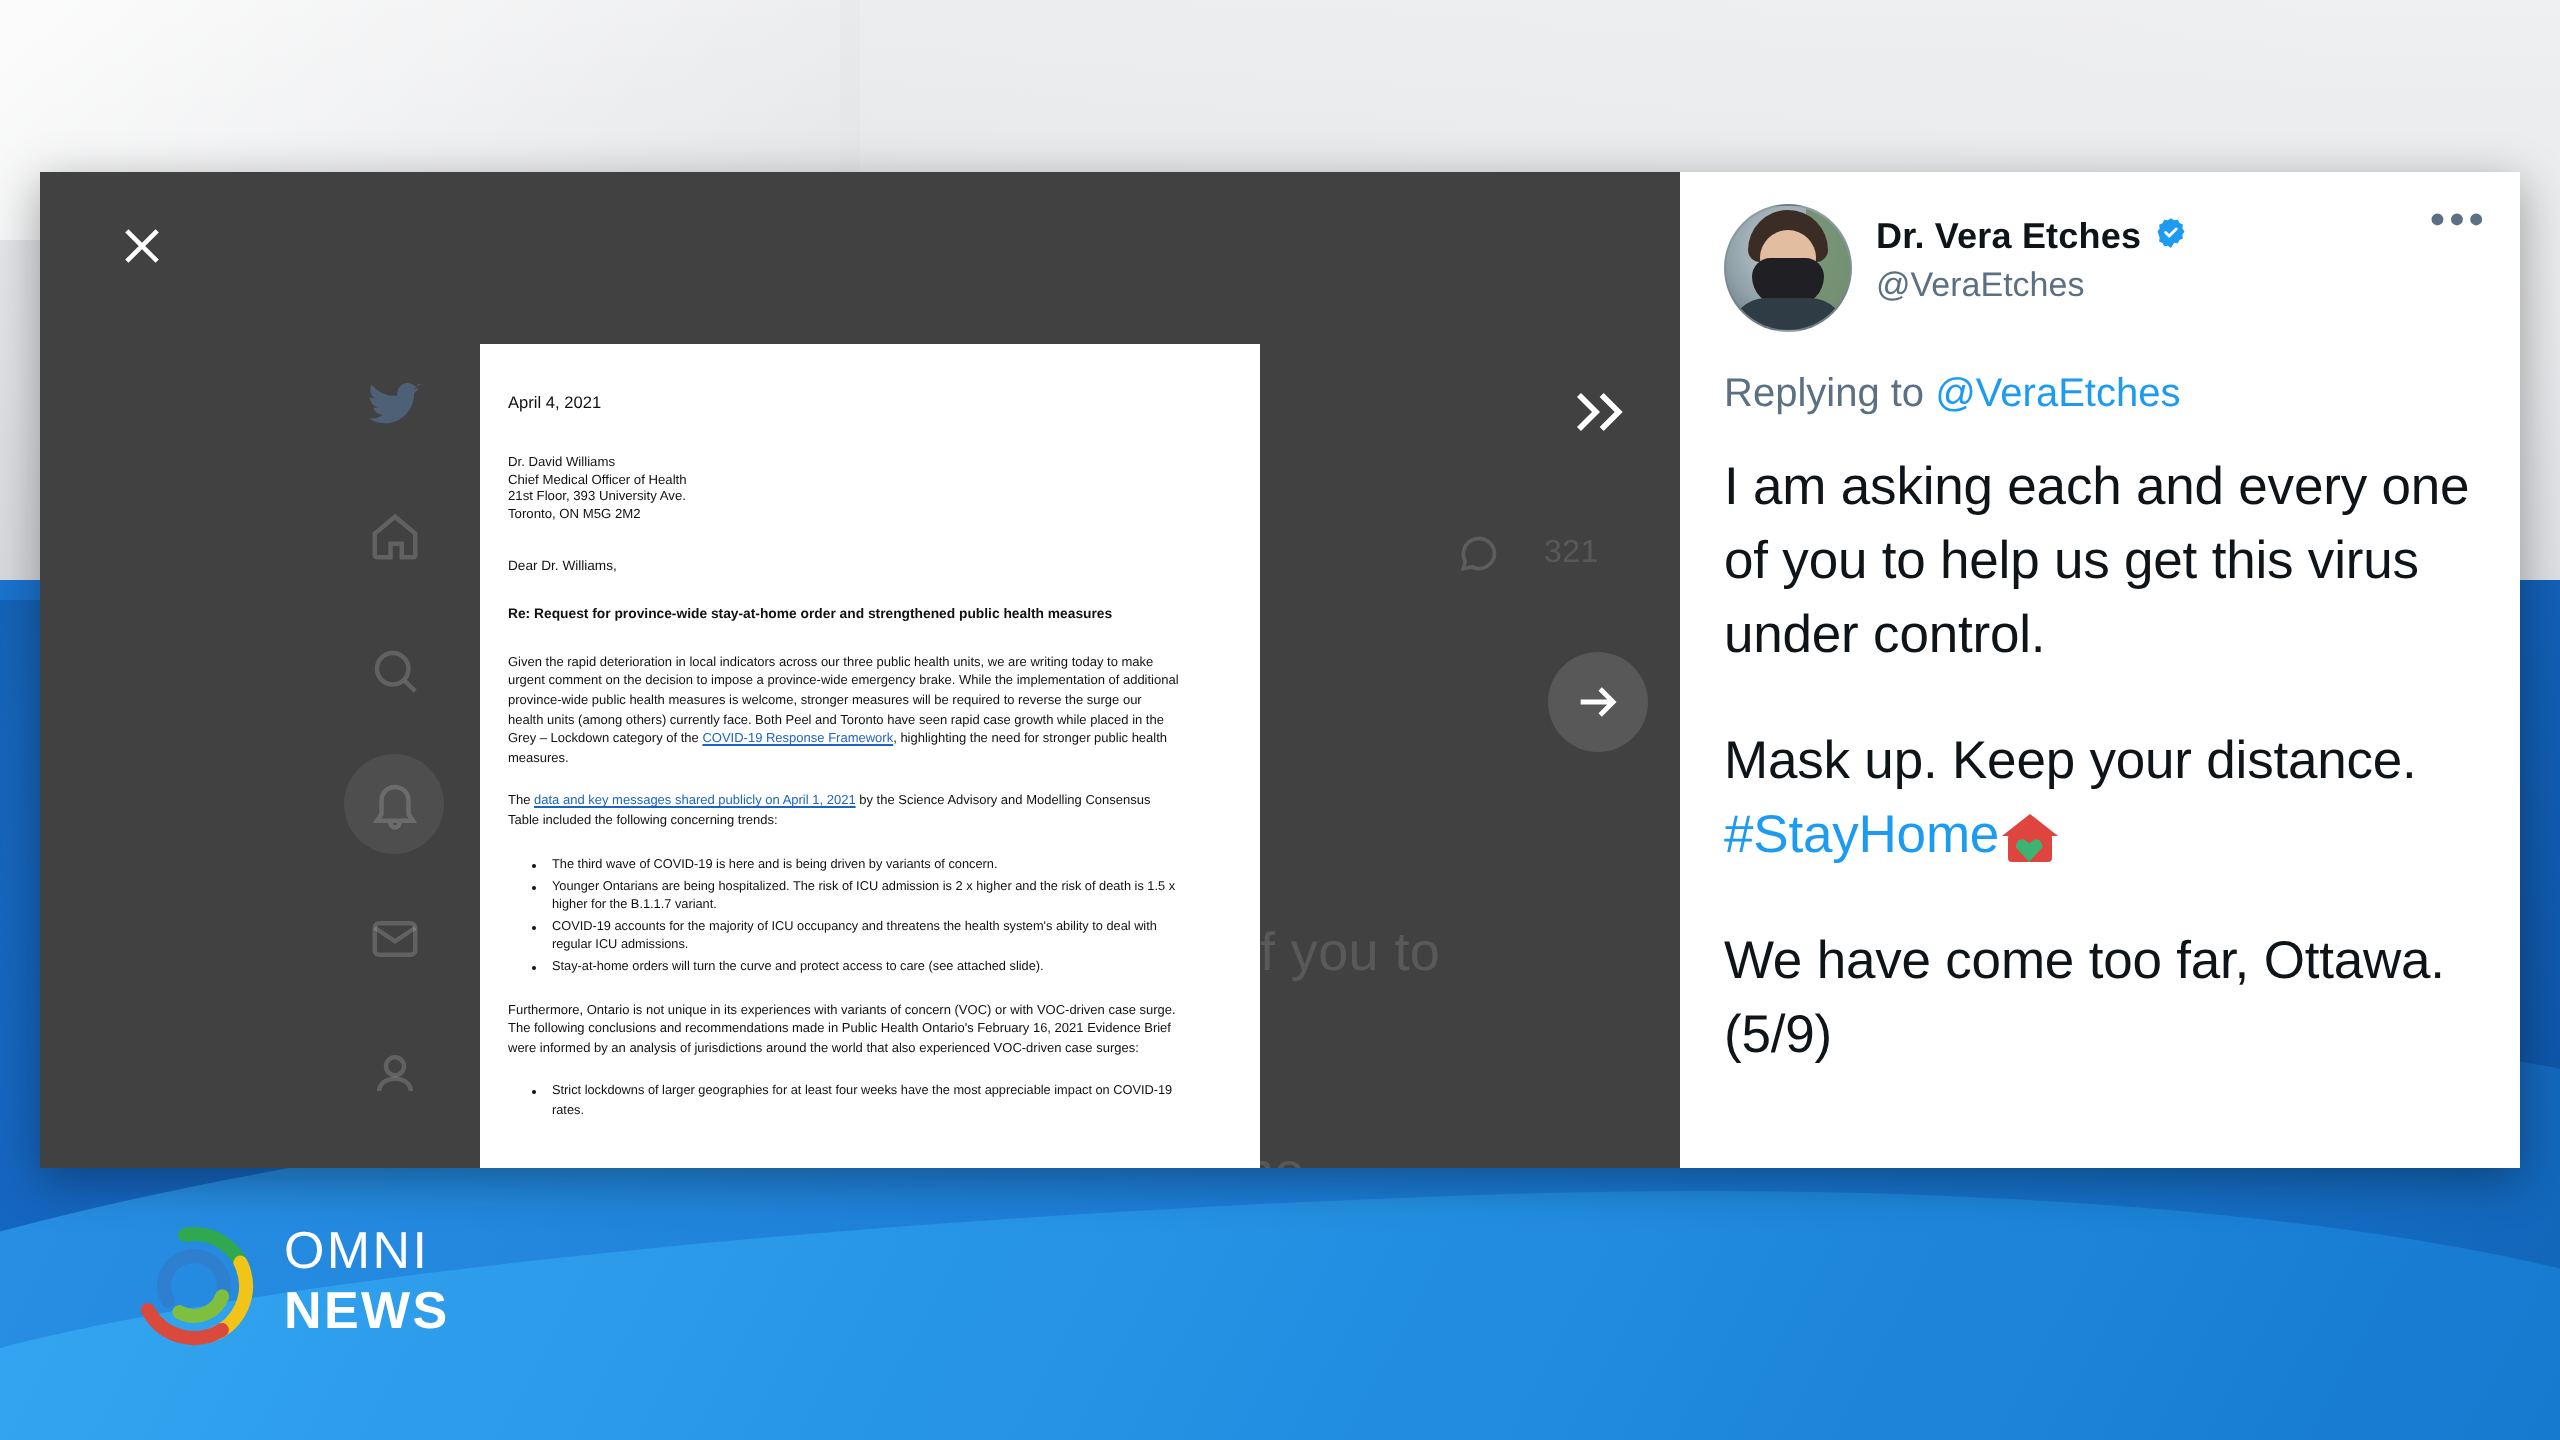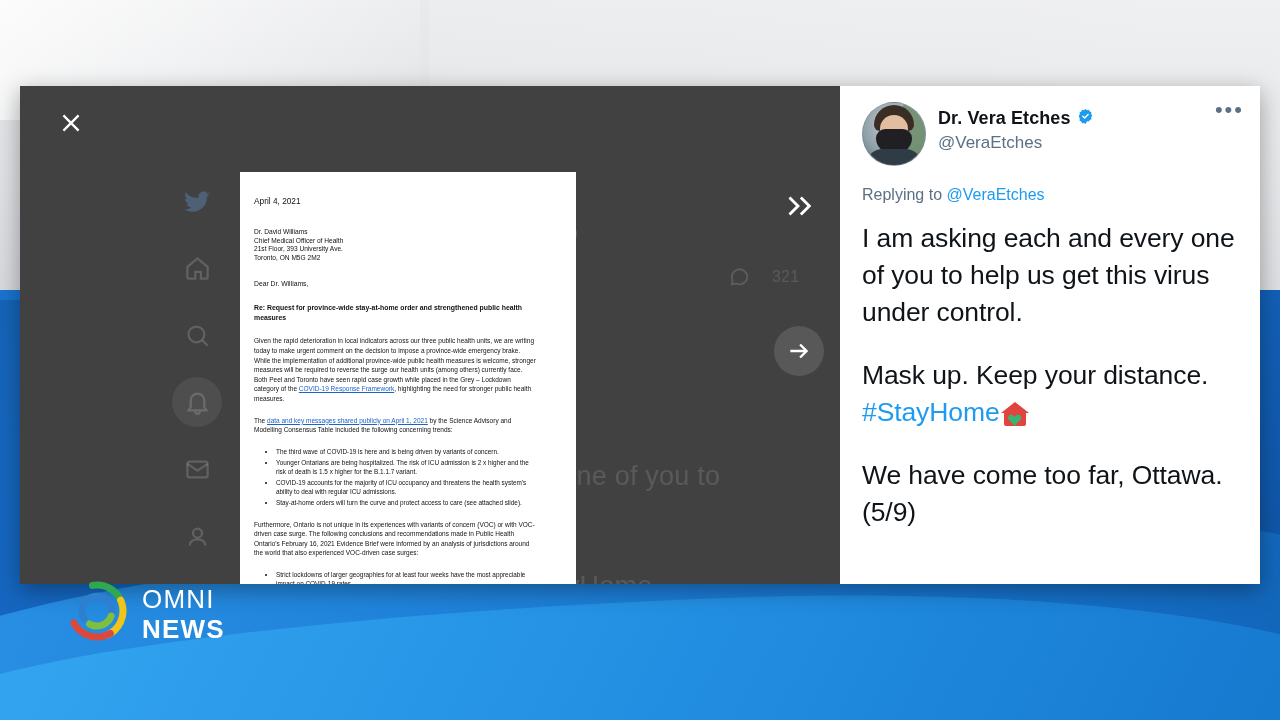--- a/index.html
+++ b/index.html
@@ -125,21 +125,21 @@
   .ghost.g3 { left: 430px; top: 478px; }
   .ghost-ico {
     position: absolute;
     color: rgba(255,255,255,0.15);
   }
 
   
   .doc {
     position: absolute;
     left: 220px; top: 86px;
-    width: 336px; height: 498px;
+    width: 390px; height: 498px;
     background: #fff;
     color: #111;
     padding: 24px 40px 0 14px;
     box-sizing: border-box;
     overflow: hidden;
   }
   .doc .dtop { font-size: 8.3px; margin-bottom: 22px; }
   .doc .daddr { font-size: 6.6px; line-height: 8.6px; margin-bottom: 18px; }
   .doc .dsal { font-size: 6.8px; margin-bottom: 16px; }
   .doc .dsubj { font-size: 6.9px; font-weight: bold; line-height: 9.5px; margin-bottom: 14px; }
@@ -216,21 +216,21 @@
     color: #5b7083;
     font-size: 22px;
     line-height: 12px;
     letter-spacing: 2px;
     padding-top: 2px;
     cursor: pointer;
   }
 
   .replying {
     margin-top: 20px;
-    font-size: 16px;
+    font-size: 20px;
     color: #5b7083;
   }
   .replying .at { color: #1d9bf0; }
 
   .tweet-body {
     margin-top: 16px;
     font-size: 26.5px;
     line-height: 37px;
     color: #0f1419;
     letter-spacing: -0.1px;
@@ -288,23 +288,23 @@
     border-radius: 50%;
     background: rgba(255,255,255,0.12);
     display: flex; align-items: center; justify-content: center;
     color: #fff;
     cursor: pointer;
   }
 
   
   .bug {
     position: absolute;
-    left: 66px; top: 580px;
+    left: 66px; top: 612px;
     display: flex;
-    align-items: flex-end;
+    align-items: flex-start;
     gap: 14px;
   }
   .logo-ring {
     position: relative;
     width: 62px; height: 62px;
   }
   .logo-ring svg { display: block; }
   .bug-text { line-height: 1; }
   .bug-omni {
     font-size: 26px;

